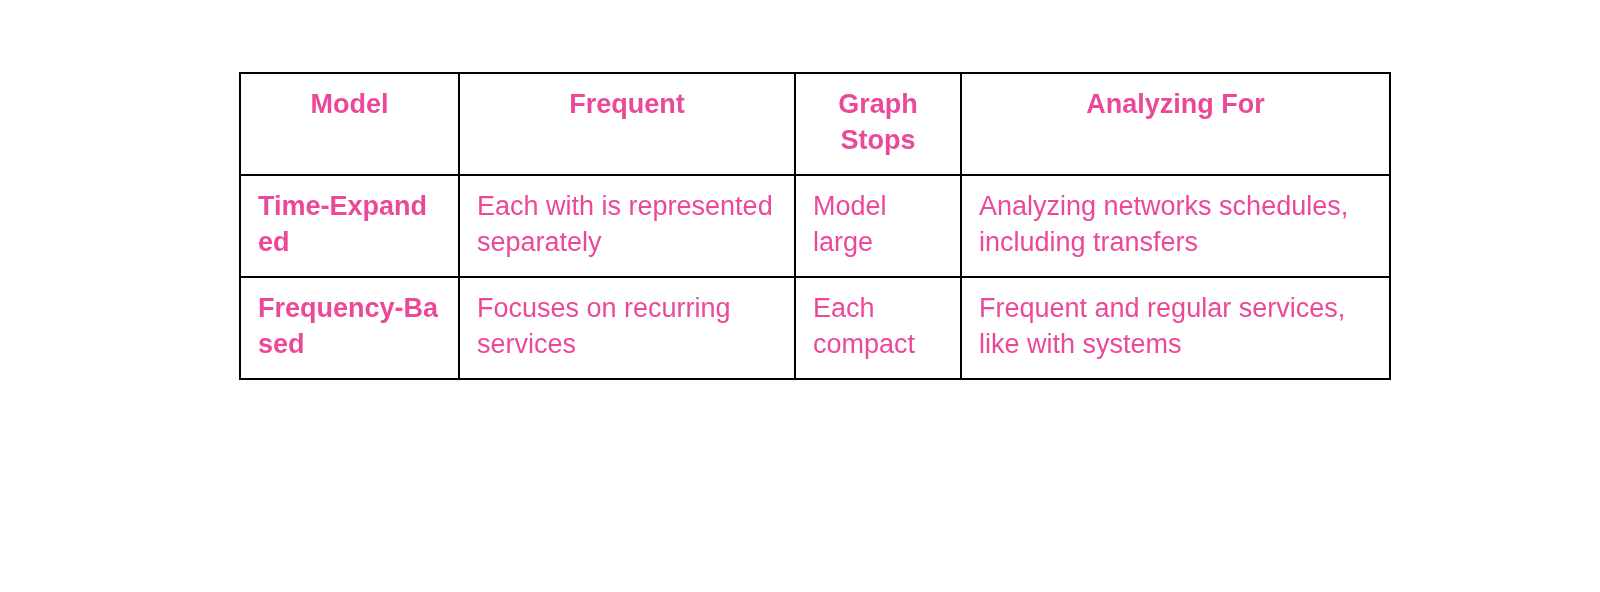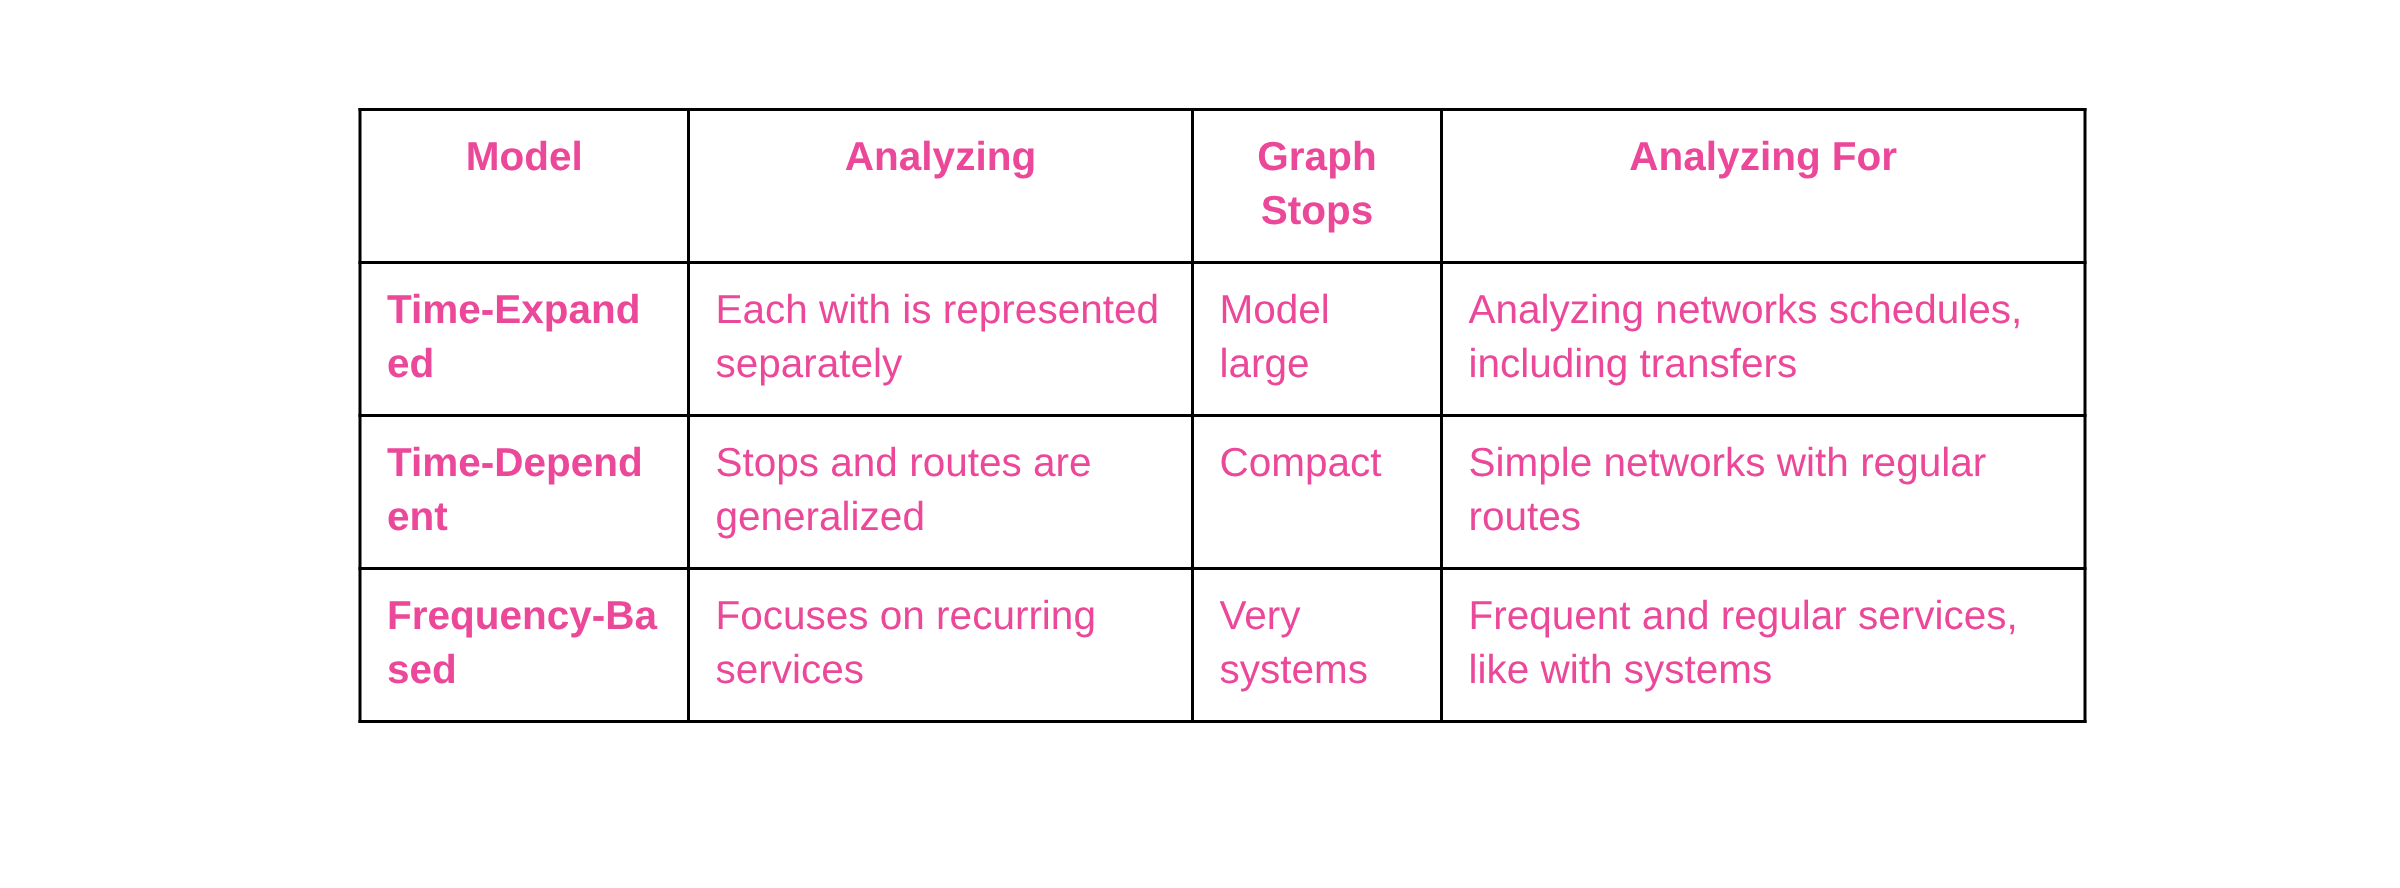--- a/index.html
+++ b/index.html
@@ -63,39 +63,33 @@
   <table class="comparison">
     <colgroup>
       <col class="c-model">
       <col class="c-detail">
       <col class="c-size">
       <col class="c-suitable">
     </colgroup>
     <thead>
       <tr>
         <th>Model</th>
-        <th>Analyzing</th>
+        <th>Frequent</th>
         <th>Graph Stops</th>
         <th>Analyzing For</th>
       </tr>
     </thead>
     <tbody>
       <tr>
         <td class="model-cell">Time-Expanded</td>
         <td>Each with is represented separately</td>
         <td>Model large</td>
         <td>Analyzing networks schedules, including transfers</td>
       </tr>
       <tr>
-        <td class="model-cell">Time-Dependent</td>
-        <td>Stops and routes are generalized</td>
-        <td>Compact</td>
-        <td>Simple networks with regular routes</td>
-      </tr>
-      <tr>
         <td class="model-cell">Frequency-Based</td>
         <td>Focuses on recurring services</td>
-        <td>Very systems</td>
+        <td>Each compact</td>
         <td>Frequent and regular services, like with systems</td>
       </tr>
     </tbody>
   </table>
 </div>
 
 </body></html>

